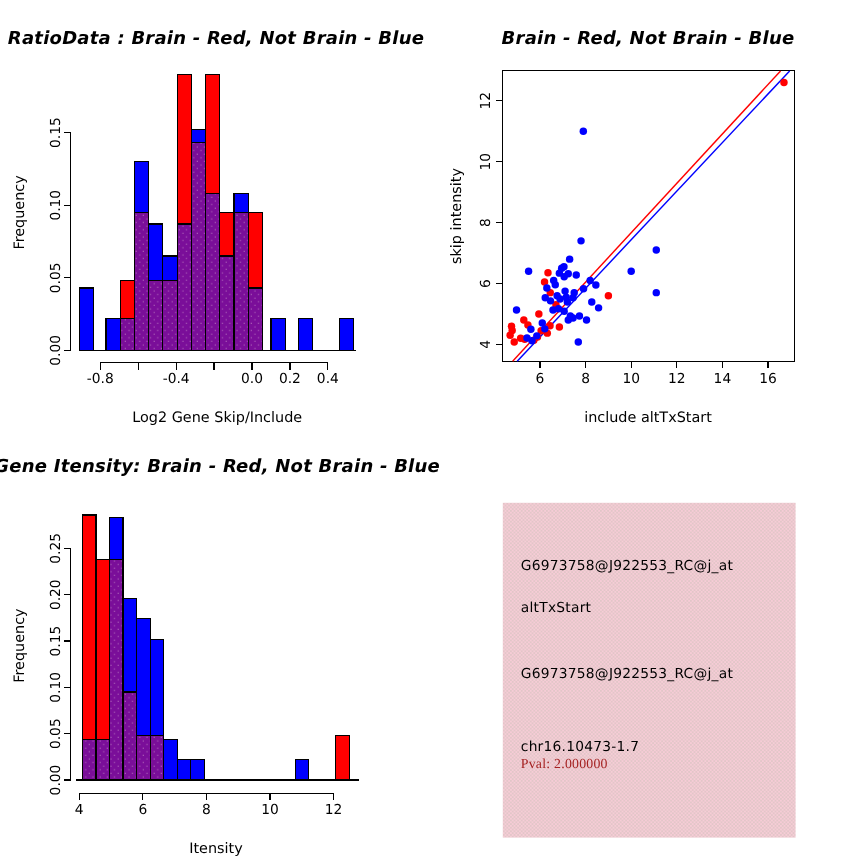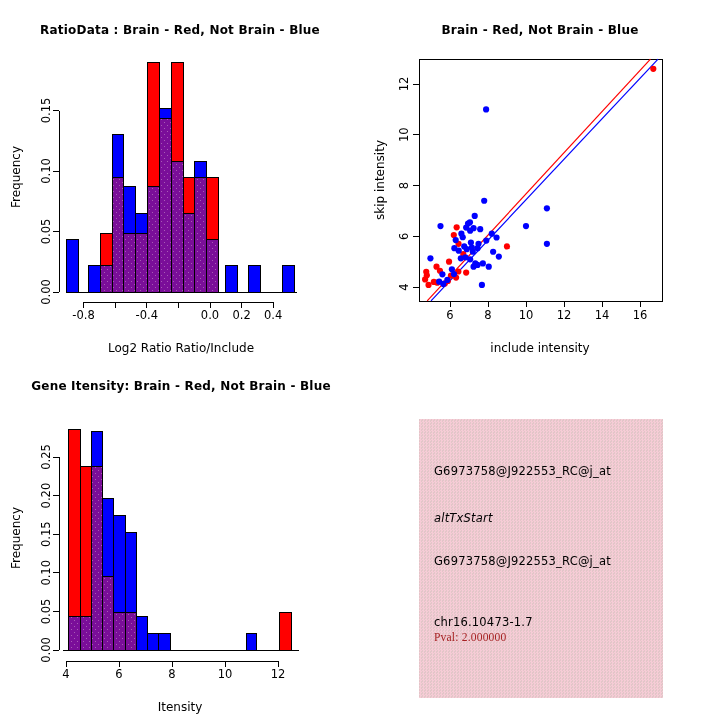--- a/index.html
+++ b/index.html
@@ -1,20 +1,20 @@
 <!DOCTYPE html>
 <html><head>
 <meta charset="utf-8">
 <style>
   html,body{margin:0;padding:0;background:#ffffff;}
   .canvas{position:relative;width:720px;height:720px;background:#ffffff;overflow:hidden;
           font-family:"DejaVu Sans","Liberation Sans",sans-serif;color:#000;}
   #plot-svg{position:absolute;left:0;top:0;}
-  .chart-title{position:absolute;font-size:12px;font-weight:bold;white-space:nowrap;
-               transform:translateX(-50%);letter-spacing:0.2px;}
+  .chart-title{position:absolute;font-size:15px;font-weight:bold;white-space:nowrap;
+               transform:translateX(-50%);letter-spacing:0.2px;font-style:italic;}
   .axis-label{position:absolute;font-size:12px;white-space:nowrap;transform:translateX(-50%);}
   .y-axis-label{position:absolute;font-size:12px;white-space:nowrap;
                 transform:translate(-50%,-50%) rotate(-90deg);}
   .info-panel{position:absolute;left:419px;top:419px;width:244px;height:279px;
               background-image:conic-gradient(#f6ccd6 25%,#e2c6c8 0 50%,#f6ccd6 0 75%,#e2c6c8 0);
               background-size:3px 3px;}
   .info-line{position:absolute;left:15px;font-size:11.5px;white-space:nowrap;letter-spacing:0.2px;}
   svg text{font-family:"DejaVu Sans","Liberation Sans",sans-serif;font-size:11.5px;fill:#000;}
 </style>
 </head>
@@ -216,28 +216,28 @@
         <rect x="158.75" y="633.016" width="11.394999999999982" height="16.984000000000037" fill="#0000FF" stroke="#000000" stroke-width="1" shape-rendering="crispEdges"></rect>
         <rect x="246.20000000000002" y="633.016" width="10.599999999999937" height="16.984000000000037" fill="#0000FF" stroke="#000000" stroke-width="1" shape-rendering="crispEdges"></rect>
         <rect x="279.32500000000005" y="612.944" width="11.924999999999955" height="37.05600000000004" fill="#FF0000" stroke="#000000" stroke-width="1" shape-rendering="crispEdges"></rect>
       </g>
     </svg>
 
   <div class="chart-title" style="left:180px;top:23px">RatioData : Brain - Red, Not Brain - Blue</div>
   <div class="chart-title" style="left:181px;top:379px">Gene Itensity: Brain - Red, Not Brain - Blue</div>
   <div class="chart-title" style="left:540px;top:23px">Brain - Red, Not Brain - Blue</div>
 
-  <div class="axis-label" style="left:181px;top:341px">Log2 Ratio Ratio/Include</div>
-  <div class="axis-label" style="left:540px;top:341px">include intensity</div>
+  <div class="axis-label" style="left:181px;top:341px">Log2 Gene Skip/Include</div>
+  <div class="axis-label" style="left:540px;top:341px">include altTxStart</div>
   <div class="axis-label" style="left:180px;top:700px">Itensity</div>
 
   <div class="y-axis-label" style="left:16px;top:177px">Frequency</div>
   <div class="y-axis-label" style="left:380px;top:180px">skip intensity</div>
   <div class="y-axis-label" style="left:16px;top:538px">Frequency</div>
 
   <div class="info-panel">
     <div class="info-line" style="top: 45px; color: rgb(0, 0, 0);">G6973758@J922553_RC@j_at</div>
-    <div class="info-line" style="top: 92px; color: rgb(0, 0, 0); font-style: italic;">altTxStart</div>
+    <div class="info-line" style="top: 80px; color: rgb(0, 0, 0);">altTxStart</div>
     <div class="info-line" style="top: 135px; color: rgb(0, 0, 0);">G6973758@J922553_RC@j_at</div>
     <div class="info-line" style="top: 180px; color: rgb(0, 0, 0); margin-top: 16px;">chr16.10473-1.7</div>
     <div class="info-line" style="top: 212px; color: rgb(165, 34, 34); font-family: Liberation Serif, serif;">Pval: 2.000000</div>
   </div>
 </div>
 
 </body></html>

